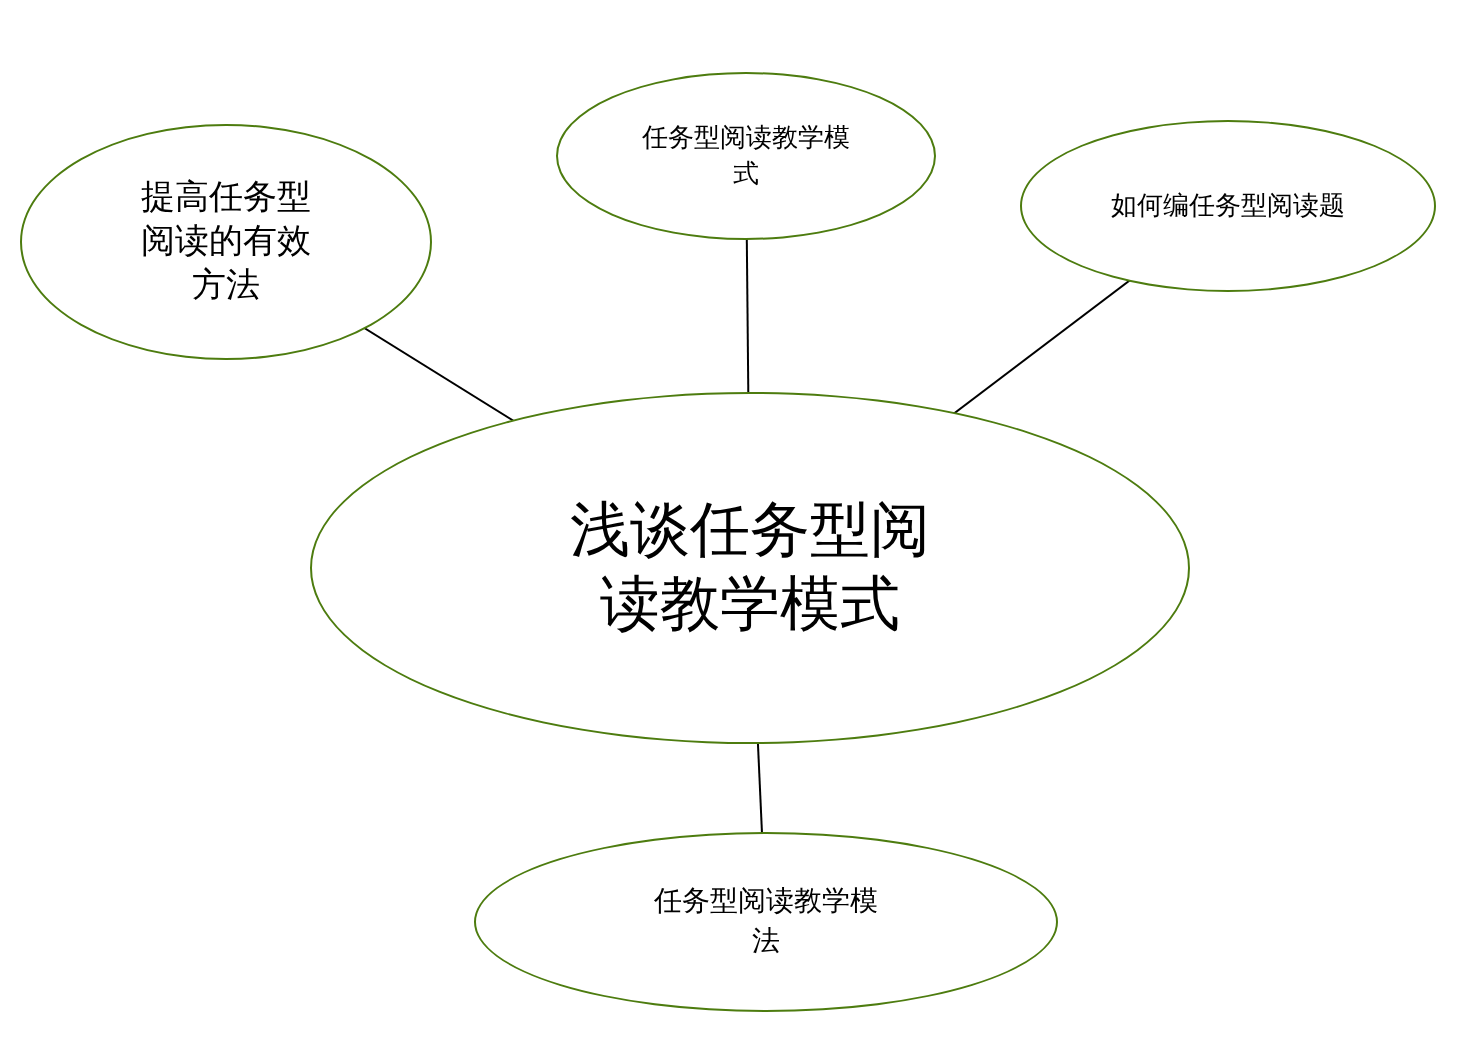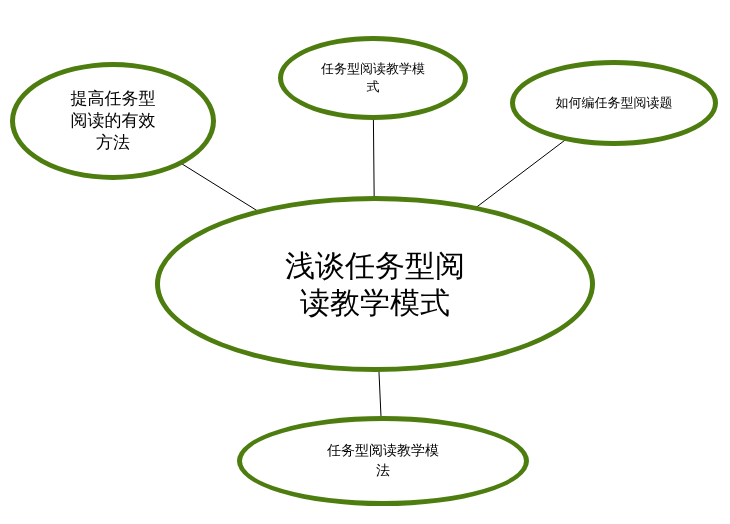--- a/index.html
+++ b/index.html
@@ -19,21 +19,21 @@
   .connector-layer {
     position: absolute;
     left: 0;
     top: 0;
     width: 730px;
     height: 524px;
   }
   .node {
     position: absolute;
     box-sizing: border-box;
-    border: 5px solid #4d7c0f;
+    border: 1px solid #4d7c0f;
     border-radius: 50%;
     background: #ffffff;
     display: flex;
     align-items: center;
     justify-content: center;
   }
   .node-label {
     text-align: center;
     white-space: pre-line;
     padding: 0 12px;

